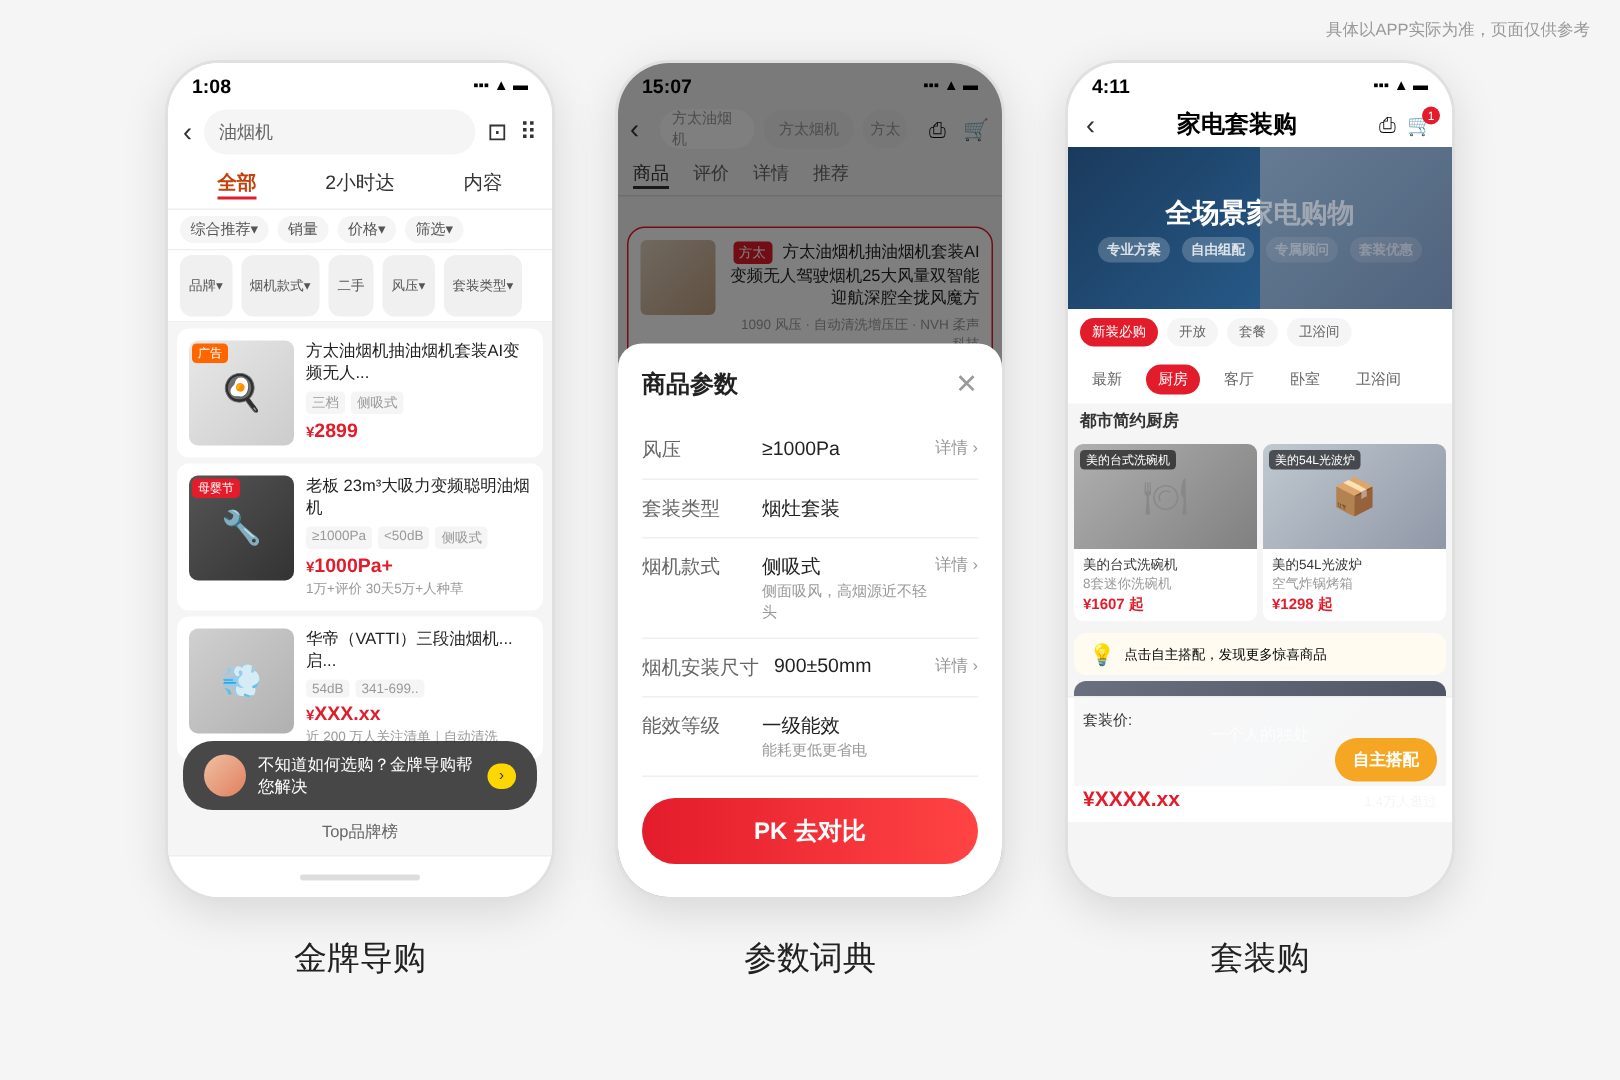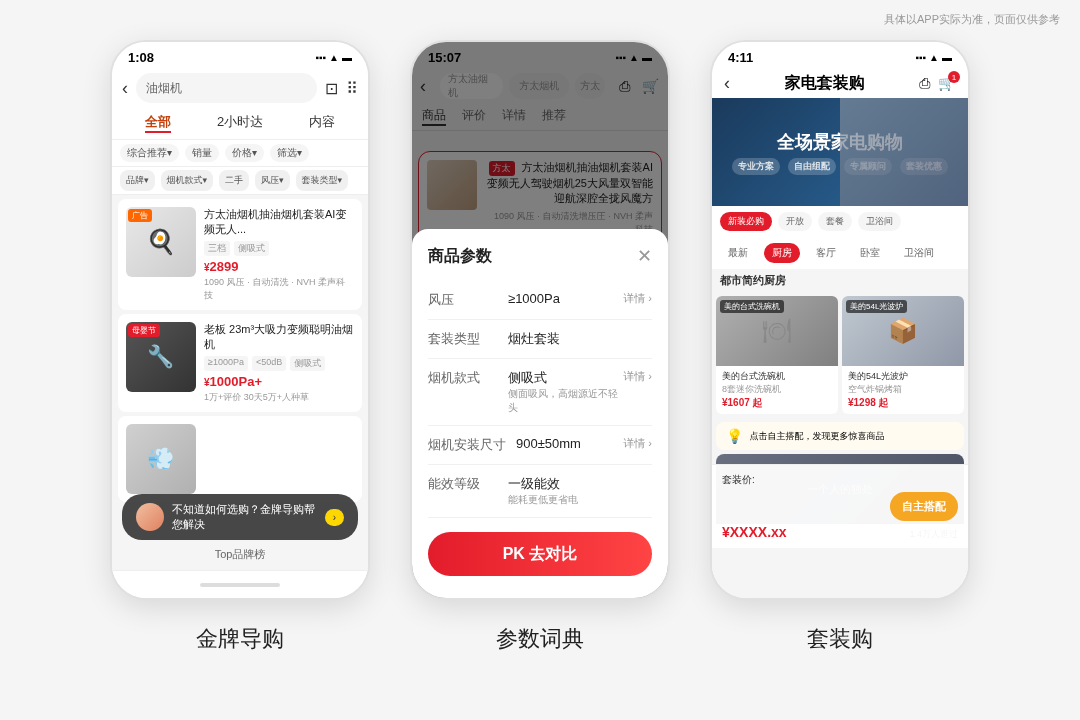--- a/index.html
+++ b/index.html
@@ -125,21 +125,21 @@
       background: #fff;
       border-bottom: 1px solid #eee;
       overflow-x: auto;
     }
     .filter2-btn {
       white-space: nowrap;
       font-size: 9px;
       color: #555;
       background: #f0f0f0;
       border-radius: 8px;
-      padding: 4px 6px;
+      padding: 14px 6px;
       cursor: pointer;
     }
 
     .p1-content {
       flex: 1;
       overflow: hidden;
       background: #f5f5f5;
       position: relative;
     }
 
@@ -549,21 +549,20 @@
             <span style="font-size:24px;color:#c00;">🍳</span>
             <div class="product-img-badge" style="background:#ff6600;">广告</div>
           </div>
           <div class="product-info">
             <div class="product-name">方太油烟机抽油烟机套装AI变频无人...</div>
             <div class="product-tags">
               <span class="tag">三档</span>
               <span class="tag">侧吸式</span>
             </div>
             <div class="product-price"><span>¥</span>2899</div>
-            <div class="product-meta">1090 风压 · 自动清洗 · NVH 柔声科技</div>
           </div>
         </div>
 
         <div class="product-card">
           <div class="product-img dark-bg">
             <span style="font-size:22px;">🔧</span>
             <div class="product-img-badge" style="background:#e31c2b;">母婴节</div>
           </div>
           <div class="product-info">
             <div class="product-name">老板 23m³大吸力变频聪明油烟机</div>
@@ -573,20 +572,29 @@
               <span class="tag">侧吸式</span>
             </div>
             <div class="product-price"><span>¥</span>1000Pa+</div>
             <div class="product-meta">1万+评价 30天5万+人种草</div>
           </div>
         </div>
 
         <div class="product-card">
           <div class="product-img" style="background:linear-gradient(135deg,#d0d0d0,#b0b0b0);">
             <span style="font-size:22px;">💨</span>
+          </div>
+          <div class="product-info">
+            <div class="product-name">华帝（VATTI）三段油烟机...启...</div>
+            <div class="product-tags">
+              <span class="tag">54dB</span>
+              <span class="tag">341-699..</span>
+            </div>
+            <div class="product-price"><span>¥</span>XXX.xx</div>
+            <div class="product-meta">近 200 万人关注清单｜自动清洗</div>
           </div>
         </div>
 
         <div class="guide-bar">
           <div class="guide-avatar"></div>
           <div class="guide-text">不知道如何选购？金牌导购帮您解决</div>
           <div class="guide-btn">›</div>
         </div>
 
         <div style="position:absolute;bottom:8px;left:0;right:0;text-align:center;font-size:11px;color:#666;">Top品牌榜</div>

